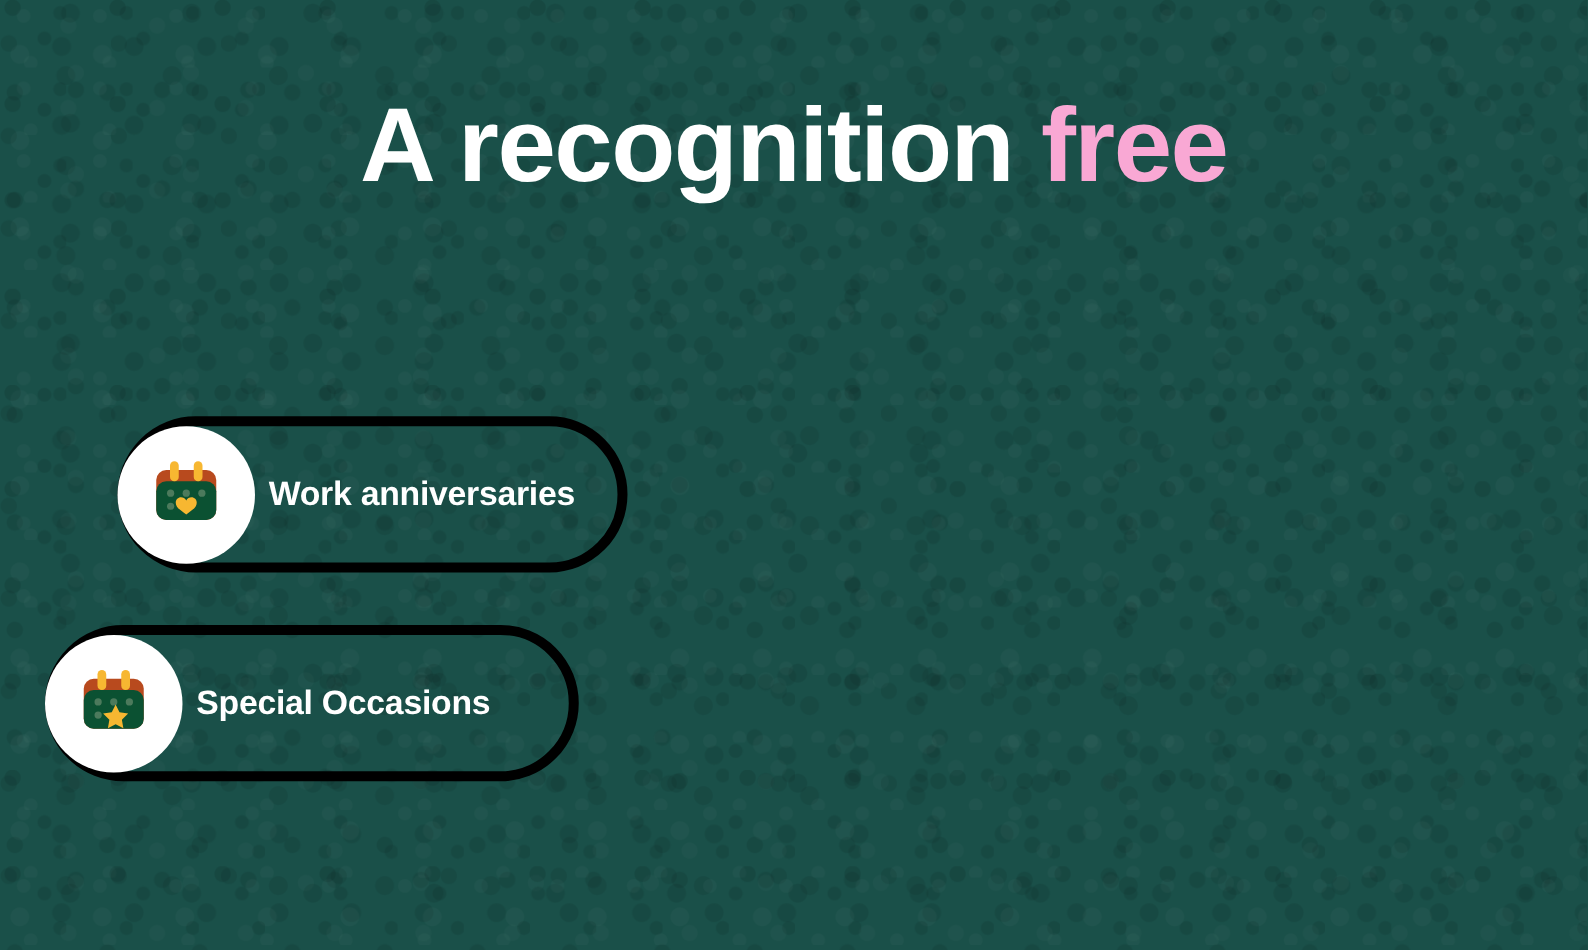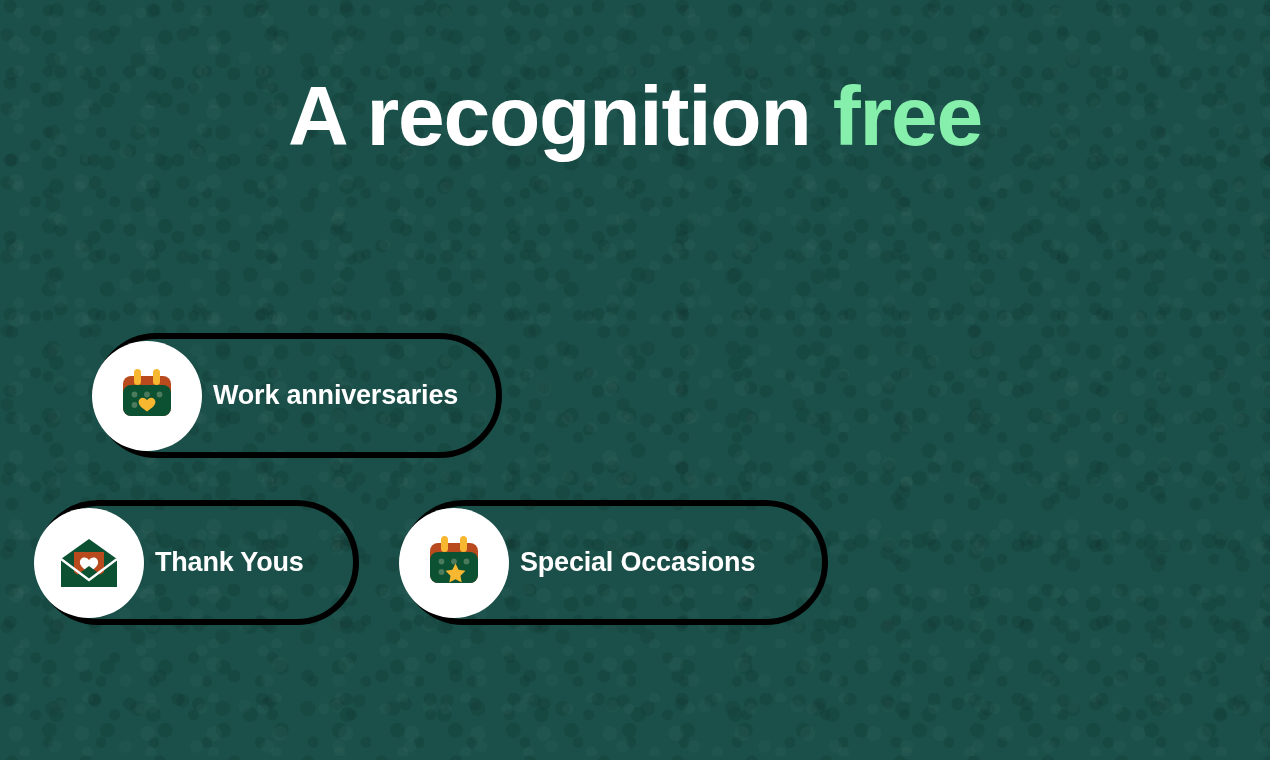--- a/index.html
+++ b/index.html
@@ -50,35 +50,35 @@
     left: 0;
     width: 1270px;
     text-align: center;
     font-size: 84px;
     line-height: 108px;
     font-weight: 700;
     letter-spacing: -1.2px;
     color: #FFFFFF;
     white-space: nowrap;
   }
-  .hl-yellow { color: #86efac; }
+  .hl-yellow { color: #f9a8d4; }
 
   
   .pill-row {
     position: absolute;
     display: flex;
     align-items: center;
   }
   #pill-row-1 { top: 333px; left: 94px; gap: 44px; }
   #pill-row-2 { top: 500px; left: 36px; gap: 42px; }
 
   .pill {
     position: relative;
     height: 125px;
-    border: 6px solid #000000;
+    border: 8px solid #000000;
     border-radius: 63px;
     display: flex;
     align-items: center;
     padding-left: 113px;
     padding-right: 42px;
   }
 
   .pill-icon-badge {
     position: absolute;
     left: -8px;
@@ -131,36 +131,20 @@
       </svg>
     </span>
     <span class="pill-label">Work anniversaries</span>
   </div>
 
 
 </div>
 
 <div class="pill-row" id="pill-row-2">
 
-  <div class="pill" style="width:323px">
-    <span class="pill-icon-badge">
-      <svg width="60" height="56" viewBox="0 0 60 56" aria-hidden="true">
-
-        <path d="M30 4 L58 24 V52 H2 V24 Z" fill="#0B5132"></path>
-
-        <path d="M15 17h30v20L30 49 15 37V17z" fill="#B84A1E"></path>
-
-        <path d="M30 37.5c-5-3.6-9.1-6.1-9.1-10.2 0-2.7 2.1-4.7 4.6-4.7 1.9 0 3.6 1.1 4.5 2.7.9-1.6 2.6-2.7 4.5-2.7 2.5 0 4.6 2 4.6 4.7 0 4.1-4.1 6.6-9.1 10.2z" fill="#FFFFFF"></path>
-
-        <path d="M2 52 L30 31 L58 52 Z" fill="#0B5132"></path>
-        <path d="M2 24 L30 45 L58 24" fill="none" stroke="#FFFFFF" stroke-width="2.4"></path>
-      </svg>
-    </span>
-    <span class="pill-label">Thank Yous</span>
-  </div>
 
 
   <div class="pill" style="width:427px">
     <span class="pill-icon-badge">
       <svg width="62" height="62" viewBox="0 0 62 62" aria-hidden="true">
         <rect x="7" y="11" width="48" height="40" rx="8" fill="#B84A1E"></rect>
         <rect x="7" y="20" width="48" height="31" rx="8" fill="#0B5132"></rect>
         <rect x="18" y="4" width="7" height="16" rx="3.5" fill="#F7B731"></rect>
         <rect x="37" y="4" width="7" height="16" rx="3.5" fill="#F7B731"></rect>
         <circle cx="18.5" cy="29.5" r="2.9" fill="#4C7A5C"></circle>

